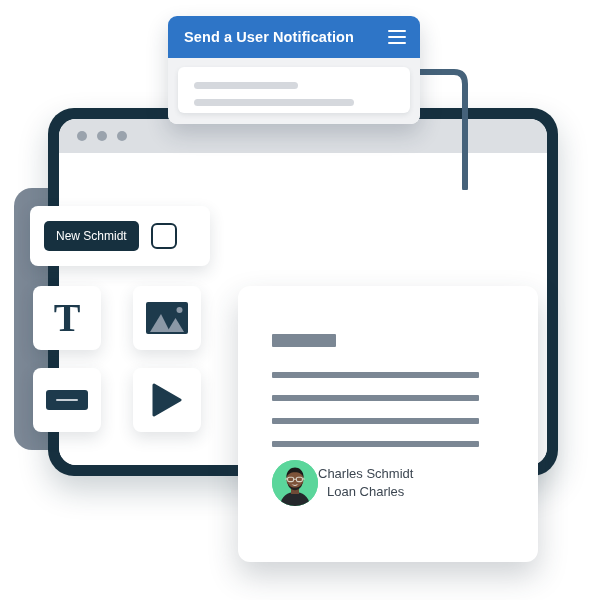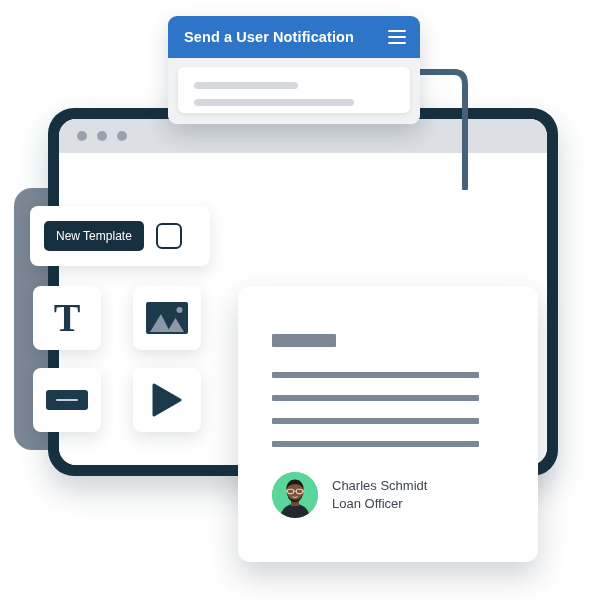--- a/index.html
+++ b/index.html
@@ -262,24 +262,24 @@
     width: 207px;
     height: 6px;
     background: #7b8794;
     border-radius: 1px;
   }
   .doc-line + .doc-line { margin-top: 17px; }
 
   .author {
     position: absolute;
     left: 34px;
-    bottom: 44px;
+    bottom: 56px;
     display: flex;
     align-items: center;
-    gap: 14px;
+    text-align: center;
   }
   .avatar {
     width: 46px;
     height: 46px;
     border-radius: 50%;
     overflow: hidden;
     background: #5bd69b;
     flex: 0 0 auto;
     position: relative;
   }
@@ -331,21 +331,21 @@
     <div class="card-body">
       <div class="inner-panel">
         <div class="ph-line ph-w-short"></div>
         <div class="ph-line ph-w-long"></div>
       </div>
     </div>
   </div>
 
 
   <div class="toolbar-card">
-    <button class="btn-new-template">New Template</button>
+    <button class="btn-new-template">New Schmidt</button>
     <span class="checkbox"></span>
   </div>
 
   <div class="tile tile-text">
     <span class="glyph-T">T</span>
   </div>
 
   <div class="tile tile-image">
     <svg width="42" height="32" viewBox="0 0 42 32">
       <rect x="0" y="0" width="42" height="32" rx="2" fill="#1d3a4c"></rect>
@@ -397,18 +397,18 @@
             <line x1="21.6" y1="19.2" x2="24.4" y2="19.2"></line>
             <line x1="15.6" y1="18.6" x2="13.4" y2="19.2"></line>
             <line x1="30.4" y1="18.6" x2="32.6" y2="19.2"></line>
           </g>
 
           <path d="M19.4 24 C21 26.2 25 26.2 26.6 24 C25 25.2 21 25.2 19.4 24 Z" fill="#ffffff"></path>
         </svg>
       </div>
       <div class="author-text">
         <span class="author-name">Charles Schmidt</span>
-        <span class="author-role">Loan Officer</span>
+        <span class="author-role">Loan Charles</span>
       </div>
     </div>
   </div>
 
 </div>
 
 </body></html>

